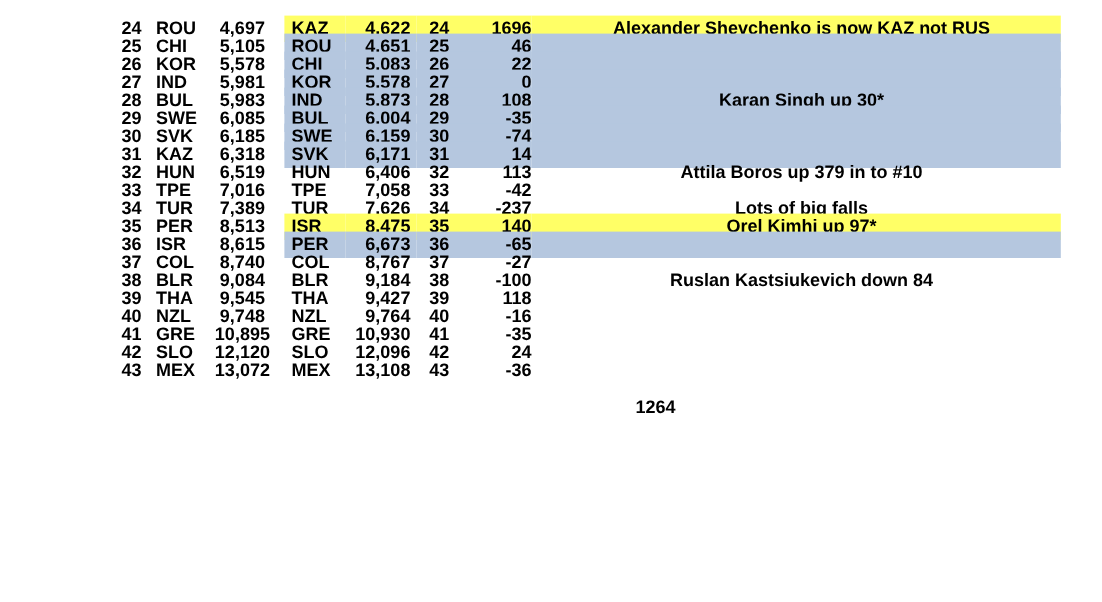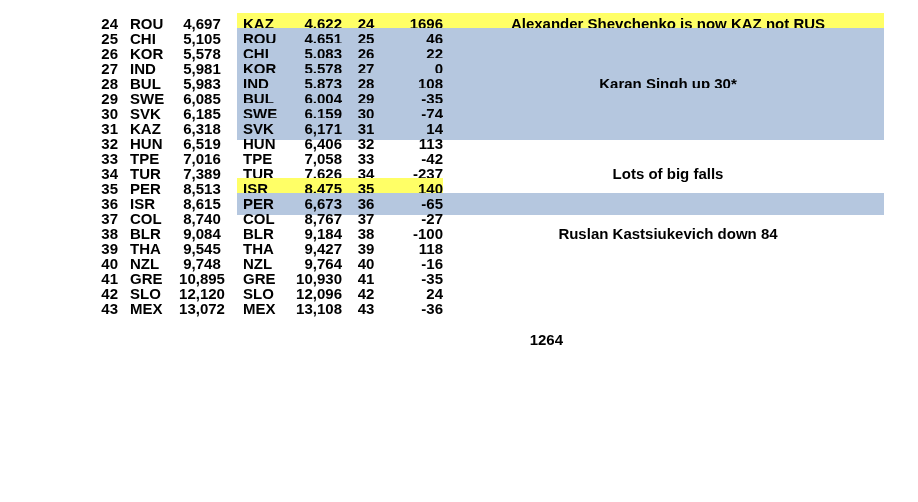--- a/index.html
+++ b/index.html
@@ -132,20 +132,21 @@
         <div class="cell cell-note hl-blue"></div>
       </div>
       <div class="row">
         <div class="cell cell-rank-old">32</div>
         <div class="cell cell-country-old">HUN</div>
         <div class="cell cell-points-old">6,519</div>
         <div class="cell cell-country-new">HUN</div>
         <div class="cell cell-points-new">6,406</div>
         <div class="cell cell-rank-new">32</div>
         <div class="cell cell-points-diff">113</div>
+        <div class="cell cell-note">Attila Boros up 379 in to #10</div>
       </div>
       <div class="row">
         <div class="cell cell-rank-old">33</div>
         <div class="cell cell-country-old">TPE</div>
         <div class="cell cell-points-old">7,016</div>
         <div class="cell cell-country-new">TPE</div>
         <div class="cell cell-points-new">7,058</div>
         <div class="cell cell-rank-new">33</div>
         <div class="cell cell-points-diff">-42</div>
         <div class="cell cell-note"></div>
@@ -161,20 +162,21 @@
         <div class="cell cell-note">Lots of big falls</div>
       </div>
       <div class="row">
         <div class="cell cell-rank-old">35</div>
         <div class="cell cell-country-old">PER</div>
         <div class="cell cell-points-old">8,513</div>
         <div class="cell cell-country-new hl-yellow">ISR</div>
         <div class="cell cell-points-new hl-yellow">8,475</div>
         <div class="cell cell-rank-new hl-yellow">35</div>
         <div class="cell cell-points-diff hl-yellow">140</div>
+        <div class="cell cell-note hl-yellow">Orel Kimhi up 97*</div>
       </div>
       <div class="row">
         <div class="cell cell-rank-old">36</div>
         <div class="cell cell-country-old">ISR</div>
         <div class="cell cell-points-old">8,615</div>
         <div class="cell cell-country-new hl-blue">PER</div>
         <div class="cell cell-points-new hl-blue">6,673</div>
         <div class="cell cell-rank-new hl-blue">36</div>
         <div class="cell cell-points-diff hl-blue">-65</div>
         <div class="cell cell-note hl-blue"></div>

